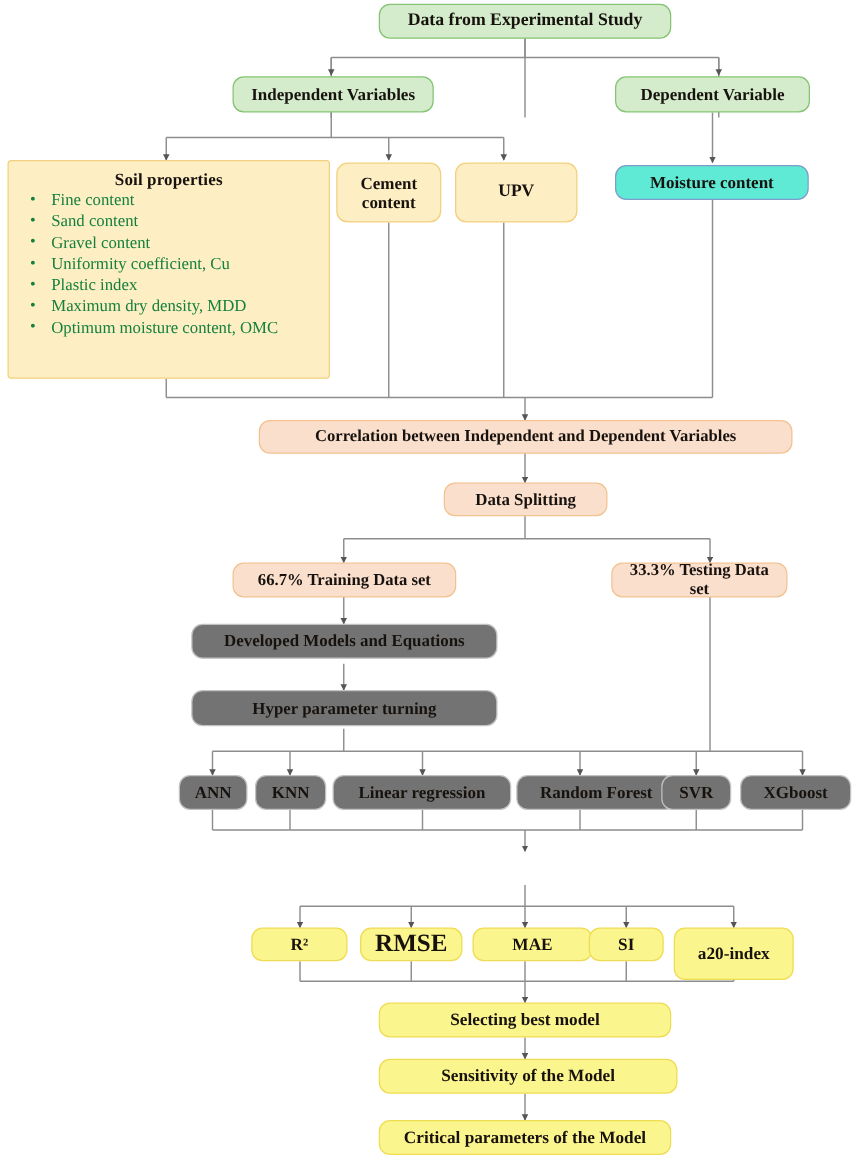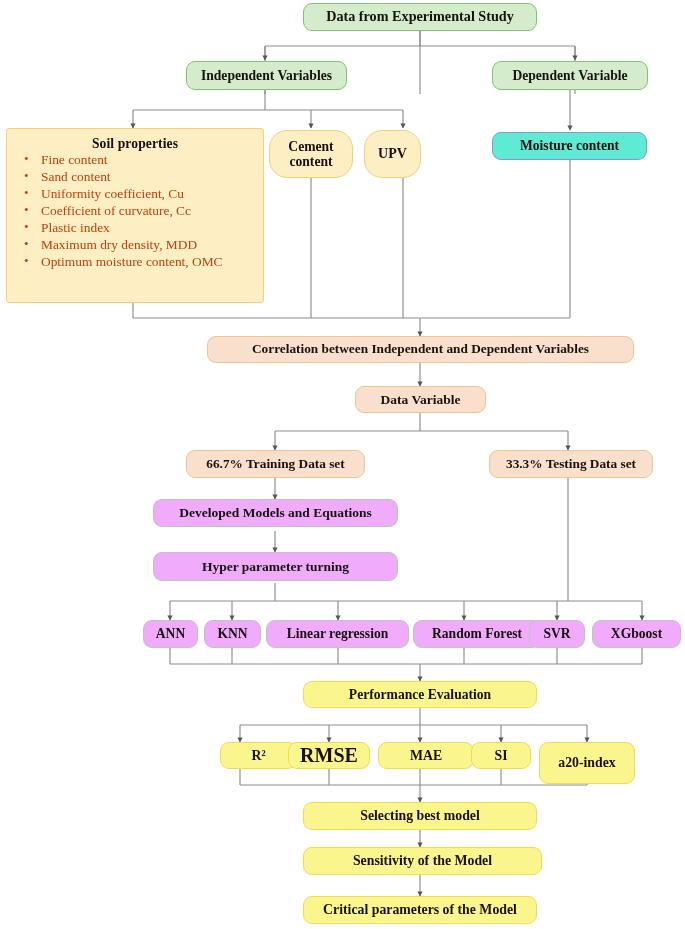--- a/index.html
+++ b/index.html
@@ -14,37 +14,37 @@
   .node{
     position:absolute;box-sizing:border-box;
     display:flex;align-items:center;justify-content:center;
     text-align:center;font-weight:bold;color:#17120e;
     border-radius:9px;border:1.3px solid #999;
     line-height:1.12;
     padding:2px 6px;
   }
   .green{background:#d4eccb;border-color:#84c374;}
   .peach{background:#fbdfcd;border-color:#f2c391;}
-  .cream{background:#fdeec4;border-color:#f3d07e;border-radius:18px;}
+  .cream{background:#fdeec4;border-color:#f3d07e;}
   .blue {background:#5eead4;border-color:#7e9dca;}
-  .grey {background:#f0abfc;border-color:#c2c2c2;}
+  .grey {background:#737373;border-color:#c2c2c2;}
   .yellow{background:#fbf58e;border-color:#f0dc52;}
 
   .soilbox{
     display:block;text-align:left;padding:7px 10px 8px 10px;
     border-radius:3px;
   }
   .soil-title{
     text-align:center;font-weight:bold;font-size:13.6px;
     margin:0 0 1px 0;letter-spacing:.1px;
   }
   .soil-list{margin:0;padding:0;list-style:none;}
   .soil-list li{
     font-weight:normal;font-size:13.4px;line-height:1.265;
-    padding-left:24px;position:relative;color:#c2410c;
+    padding-left:24px;position:relative;color:#15803d;
   }
   .soil-list li:before{
     content:"\2022";position:absolute;left:7px;top:-1px;font-size:13px;
   }
 </style>
 </head>
 <body>
 
 <div id="canvas">
 
@@ -134,59 +134,58 @@
 
   <div class="node green" style="left:186px;top:61px;width:161px;height:29px;font-size:13.6px;">Independent Variables</div>
 
   <div class="node green" style="left:492px;top:61px;width:156px;height:29px;font-size:13.6px;">Dependent Variable</div>
 
   <div class="node cream soilbox" style="left:6px;top:128px;width:258px;height:175px;">
     <div class="soil-title">Soil properties</div>
     <ul class="soil-list">
       <li>Fine content</li>
       <li>Sand content</li>
+      <li>Gravel content</li>
       <li>Uniformity coefficient, Cu</li>
-      <li>Coefficient of curvature, Cc</li>
       <li>Plastic index</li>
       <li>Maximum dry density, MDD</li>
       <li>Optimum moisture content, OMC</li>
     </ul>
   </div>
 
   <div class="node cream" style="left:269px;top:130px;width:84px;height:48px;font-size:13.6px;flex-direction:column;">
     <span>Cement</span>
     <span>content</span>
   </div>
 
-  <div class="node cream" style="left:364px;top:130px;width:57px;height:48px;font-size:14px;">UPV</div>
+  <div class="node cream" style="left:364px;top:130px;width:98px;height:48px;font-size:14px;">UPV</div>
 
   <div class="node blue" style="left:492px;top:132px;width:155px;height:28px;font-size:13.6px;">Moisture content</div>
 
   <div class="node peach" style="left:207px;top:336px;width:427px;height:27px;font-size:13.3px;">Correlation between Independent and Dependent Variables</div>
 
-  <div class="node peach" style="left:355px;top:386px;width:131px;height:27px;font-size:13.5px;">Data Variable</div>
+  <div class="node peach" style="left:355px;top:386px;width:131px;height:27px;font-size:13.5px;">Data Splitting</div>
 
   <div class="node peach" style="left:186px;top:450px;width:179px;height:28px;font-size:13.3px;">66.7% Training Data set</div>
 
-  <div class="node peach" style="left:489px;top:450px;width:164px;height:28px;font-size:13.3px;">33.3% Testing Data set</div>
+  <div class="node peach" style="left:489px;top:450px;width:141px;height:28px;font-size:13.3px;">33.3% Testing Data set</div>
 
   <div class="node grey" style="left:153px;top:499px;width:245px;height:28px;font-size:13.5px;">Developed Models and Equations</div>
 
   <div class="node grey" style="left:153px;top:552px;width:245px;height:29px;font-size:13.5px;">Hyper parameter turning</div>
 
   <div class="node grey" style="left:143px;top:620px;width:55px;height:28px;font-size:13.6px;">ANN</div>
   <div class="node grey" style="left:204px;top:620px;width:57px;height:28px;font-size:13.6px;">KNN</div>
   <div class="node grey" style="left:266px;top:620px;width:143px;height:28px;font-size:13.6px;">Linear regression</div>
   <div class="node grey" style="left:413px;top:620px;width:128px;height:28px;font-size:13.6px;">Random Forest</div>
   <div class="node grey" style="left:529px;top:620px;width:56px;height:28px;font-size:13.6px;">SVR</div>
   <div class="node grey" style="left:592px;top:620px;width:89px;height:28px;font-size:13.6px;">XGboost</div>
 
-  <div class="node yellow" style="left:303px;top:681px;width:234px;height:27px;font-size:13.6px;">Performance Evaluation</div>
 
-  <div class="node yellow" style="left:220px;top:742px;width:77px;height:27px;font-size:13.8px;">R²</div>
+  <div class="node yellow" style="left:201px;top:742px;width:77px;height:27px;font-size:13.8px;">R²</div>
   <div class="node yellow" style="left:288px;top:742px;width:82px;height:27px;font-size:20px;">RMSE</div>
   <div class="node yellow" style="left:378px;top:742px;width:96px;height:27px;font-size:13.8px;">MAE</div>
   <div class="node yellow" style="left:471px;top:742px;width:60px;height:27px;font-size:13.8px;">SI</div>
   <div class="node yellow" style="left:539px;top:742px;width:96px;height:42px;font-size:13.8px;">a20-index</div>
 
   <div class="node yellow" style="left:303px;top:802px;width:234px;height:28px;font-size:13.8px;">Selecting best model</div>
   <div class="node yellow" style="left:303px;top:847px;width:239px;height:28px;font-size:13.8px;">Sensitivity of the Model</div>
   <div class="node yellow" style="left:303px;top:896px;width:234px;height:28px;font-size:13.8px;">Critical parameters of the Model</div>
 
 </div>

